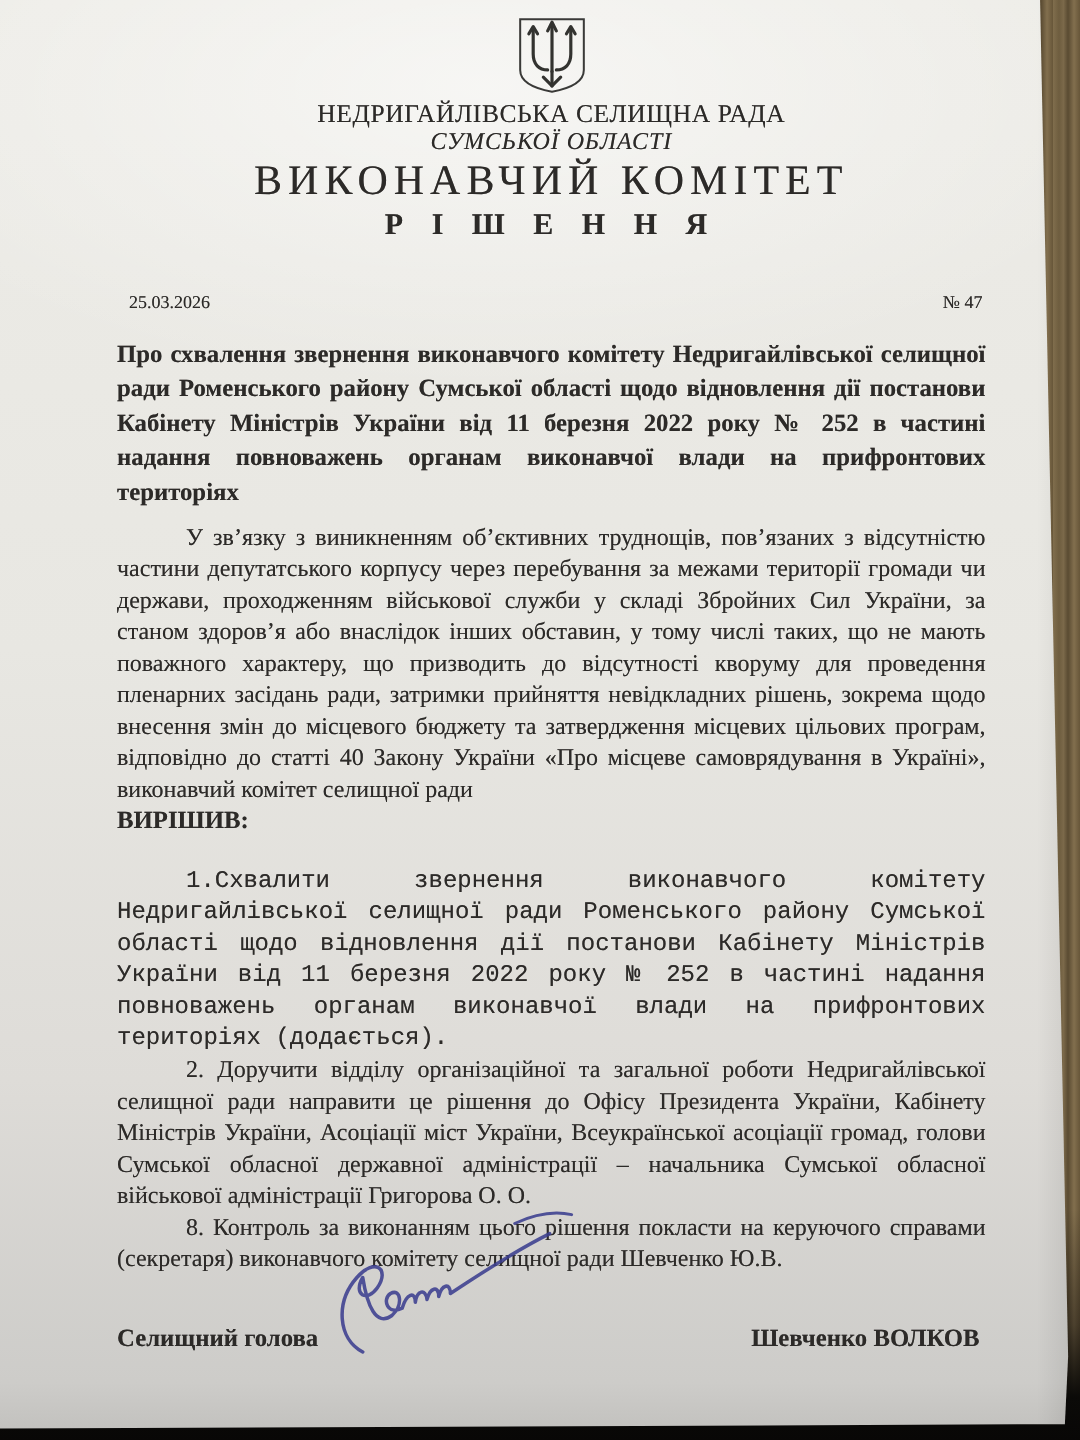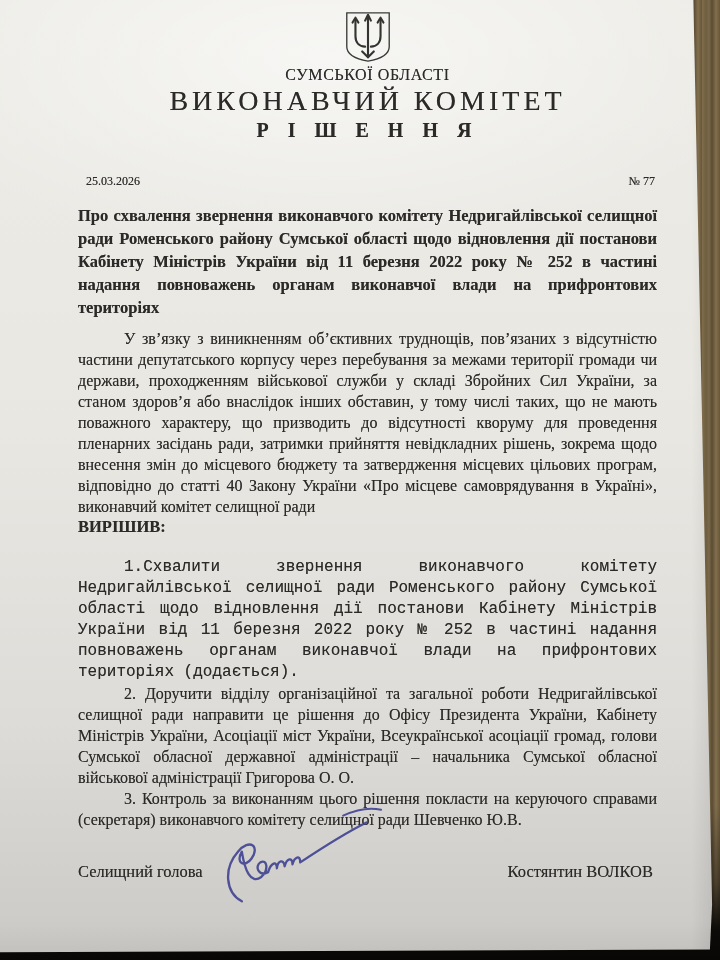--- a/index.html
+++ b/index.html
@@ -19,30 +19,30 @@
       linear-gradient(180deg, #edece7 0%, #e8e7e2 45%, #dedcd8 75%, #cdccc9 96%, #c0bfbc 100%);
   }
   .content{
     position:relative;height:100%;
     padding:0 63px 0 78px;
     color:#2c2a28;
     text-shadow:0 0 .4px rgba(44,42,40,.55);
   }
   .emblem{display:block;width:58px;height:54px;margin:10px auto 2px;}
   .org1{text-align:center;font-size:17px;letter-spacing:.4px;}
-  .org2{text-align:center;font-size:16px;letter-spacing:.6px;}
+  .org2{text-align:center;font-size:16px;letter-spacing:.6px;font-style:italic;}
   .org3{text-align:center;font-size:28px;letter-spacing:4px;margin-top:1px;}
   .doctype{text-align:center;font-size:20px;font-weight:bold;letter-spacing:7px;margin-top:2px;}
   .meta-row{display:flex;justify-content:space-between;font-size:12px;margin-top:32px;padding:0 2px 0 8px;}
   .title{font-weight:bold;font-size:16.5px;line-height:23px;text-align:justify;margin:15px 0 0;}
   .para{font-size:16px;line-height:21px;text-align:justify;text-indent:46px;margin:0;}
   .preamble{margin-top:9px;}
   .resolved{font-weight:bold;font-size:16.5px;margin:0;}
   .item-first{margin-top:20px;font-family:Liberation Mono, monospace;}
-  .sig-row{display:flex;justify-content:space-between;font-weight:normal;font-size:16.5px;margin-top:32px;padding-right:4px;}
+  .sig-row{display:flex;justify-content:space-between;font-weight:bold;font-size:16.5px;margin-top:32px;padding-right:4px;}
   .handwriting{position:absolute;left:205px;top:802px;width:210px;height:112px;pointer-events:none;}
 </style>
 </head>
 <body>
 
 <div class="paper">
   <div class="content">
 
     <svg class="emblem" viewBox="0 0 60 56" aria-hidden="true">
       <path d="M8,3 H52 V38 Q52,49 30,53 Q8,49 8,38 Z" fill="none" stroke="#3a3a38" stroke-width="1.4"></path>
@@ -51,41 +51,42 @@
         <path d="M27,11 L30,5 L33,11"></path>
         <path d="M17,10 V27 C17,34 21,38 27,38"></path>
         <path d="M14,13 L17,8 L20,13"></path>
         <path d="M43,10 V27 C43,34 39,38 33,38"></path>
         <path d="M40,13 L43,8 L46,13"></path>
         <path d="M24,43 L30,49 L36,43"></path>
         <path d="M30,39 V49"></path>
       </g>
     </svg>
 
+    <div class="org1">НЕДРИГАЙЛІВСЬКА СЕЛИЩНА РАДА</div>
     <div class="org2">СУМСЬКОЇ ОБЛАСТІ</div>
     <div class="org3">ВИКОНАВЧИЙ КОМІТЕТ</div>
     <div class="doctype">Р І Ш Е Н Н Я</div>
 
     <div class="meta-row">
       <span>25.03.2026</span>
-      <span>№ 77</span>
+      <span>№ 47</span>
     </div>
 
     <p class="title">Про схвалення звернення виконавчого комітету Недригайлівської селищної ради Роменського району Сумської області щодо відновлення дії постанови Кабінету Міністрів України від 11 березня 2022 року № 252 в частині надання повноважень органам виконавчої влади на прифронтових територіях</p>
 
     <p class="para preamble">У зв’язку з виникненням об’єктивних труднощів, пов’язаних з відсутністю частини депутатського корпусу через перебування за межами території громади чи держави, проходженням військової служби у складі Збройних Сил України, за станом здоров’я або внаслідок інших обставин, у тому числі таких, що не мають поважного характеру, що призводить до відсутності кворуму для проведення пленарних засідань ради, затримки прийняття невідкладних рішень, зокрема щодо внесення змін до місцевого бюджету та затвердження місцевих цільових програм, відповідно до статті 40 Закону України «Про місцеве самоврядування в Україні», виконавчий комітет селищної ради</p>
     <p class="resolved">ВИРІШИВ:</p>
 
     <p class="para item-first">1.Схвалити звернення виконавчого комітету Недригайлівської селищної ради Роменського району Сумської області щодо відновлення дії постанови Кабінету Міністрів України від 11 березня 2022 року № 252 в частині надання повноважень органам виконавчої влади на прифронтових територіях (додається).</p>
     <p class="para">2. Доручити відділу організаційної та загальної роботи Недригайлівської селищної ради направити це рішення до Офісу Президента України, Кабінету Міністрів України, Асоціації міст України, Всеукраїнської асоціації громад, голови Сумської обласної державної адміністрації – начальника Сумської обласної військової адміністрації Григорова О. О.</p>
-    <p class="para">3. Контроль за виконанням цього рішення покласти на керуючого справами (секретаря) виконавчого комітету селищної ради Шевченко Ю.В.</p>
+    <p class="para">8. Контроль за виконанням цього рішення покласти на керуючого справами (секретаря) виконавчого комітету селищної ради Шевченко Ю.В.</p>
 
     <div class="sig-row">
       <span>Селищний голова</span>
-      <span>Костянтин ВОЛКОВ</span>
+      <span>Шевченко ВОЛКОВ</span>
     </div>
   </div>
 
   <svg class="handwriting" viewBox="0 0 200 115" aria-hidden="true">
     <g fill="none" stroke="#3c3f8f" stroke-linecap="round" stroke-linejoin="round" opacity="0.88">
       <path stroke-width="2.4" d="M30,102 C13,93 11,68 26,51 C38,37 49,45 40,58 C33,68 23,63 30,51 C33,70 39,85 50,77 C58,70 56,58 49,62 C43,66 47,77 57,72 C60,62 66,60 66,68 C67,60 73,58 74,66 C76,58 82,56 82,64 C84,56 90,54 90,62 C108,50 136,32 158,21"></path>
       <path stroke-width="2" d="M134,14 C147,8 160,5 173,8"></path>
     </g>
   </svg>
 </div>

